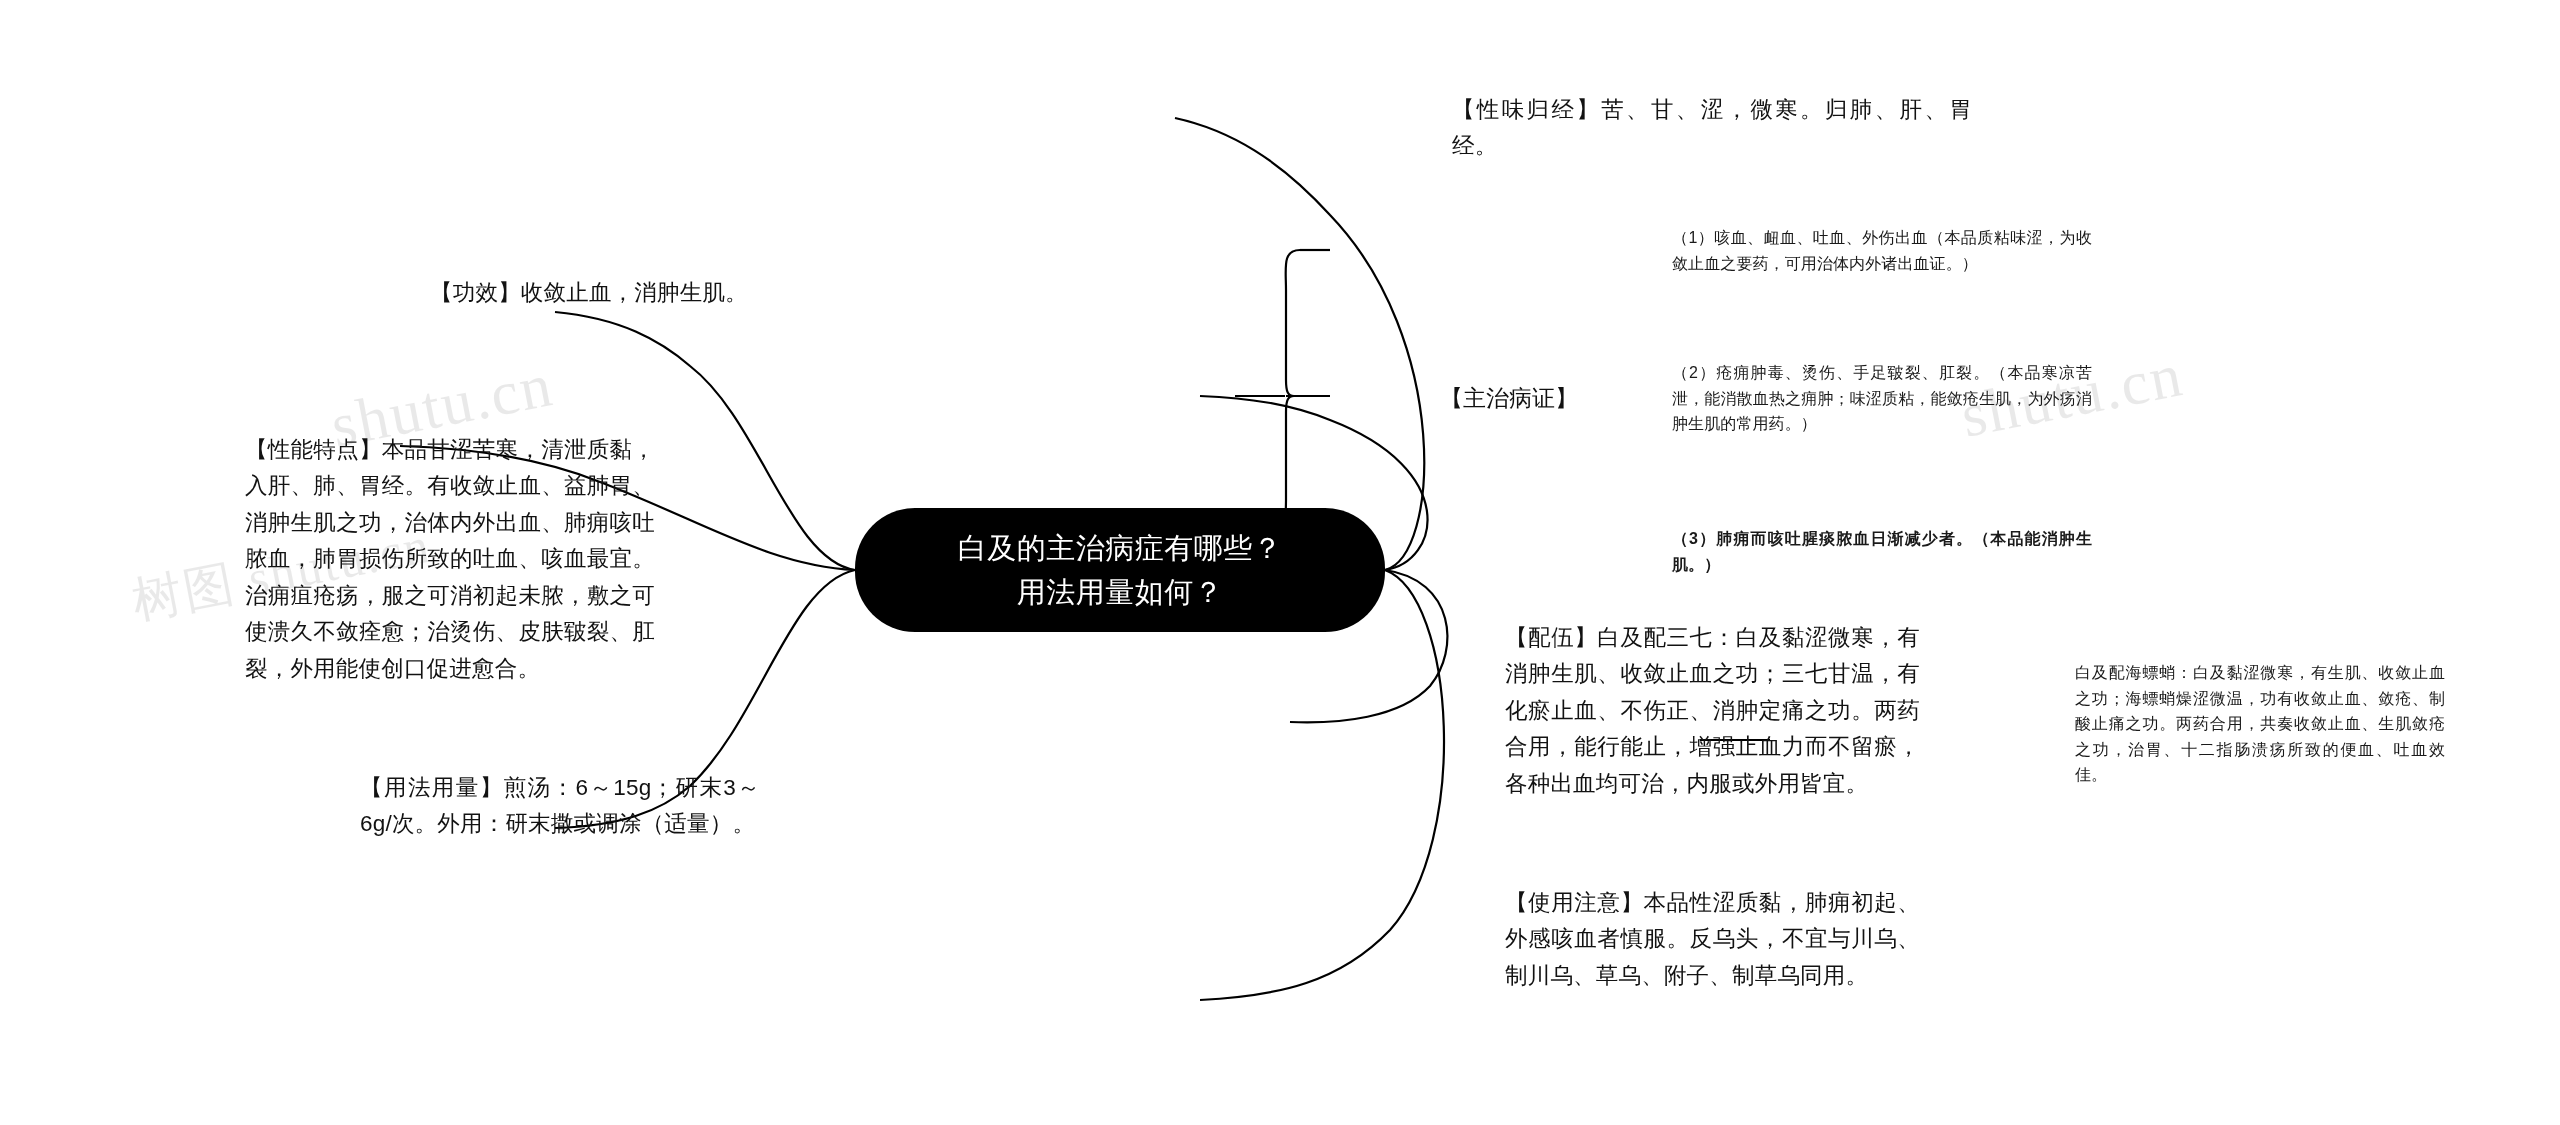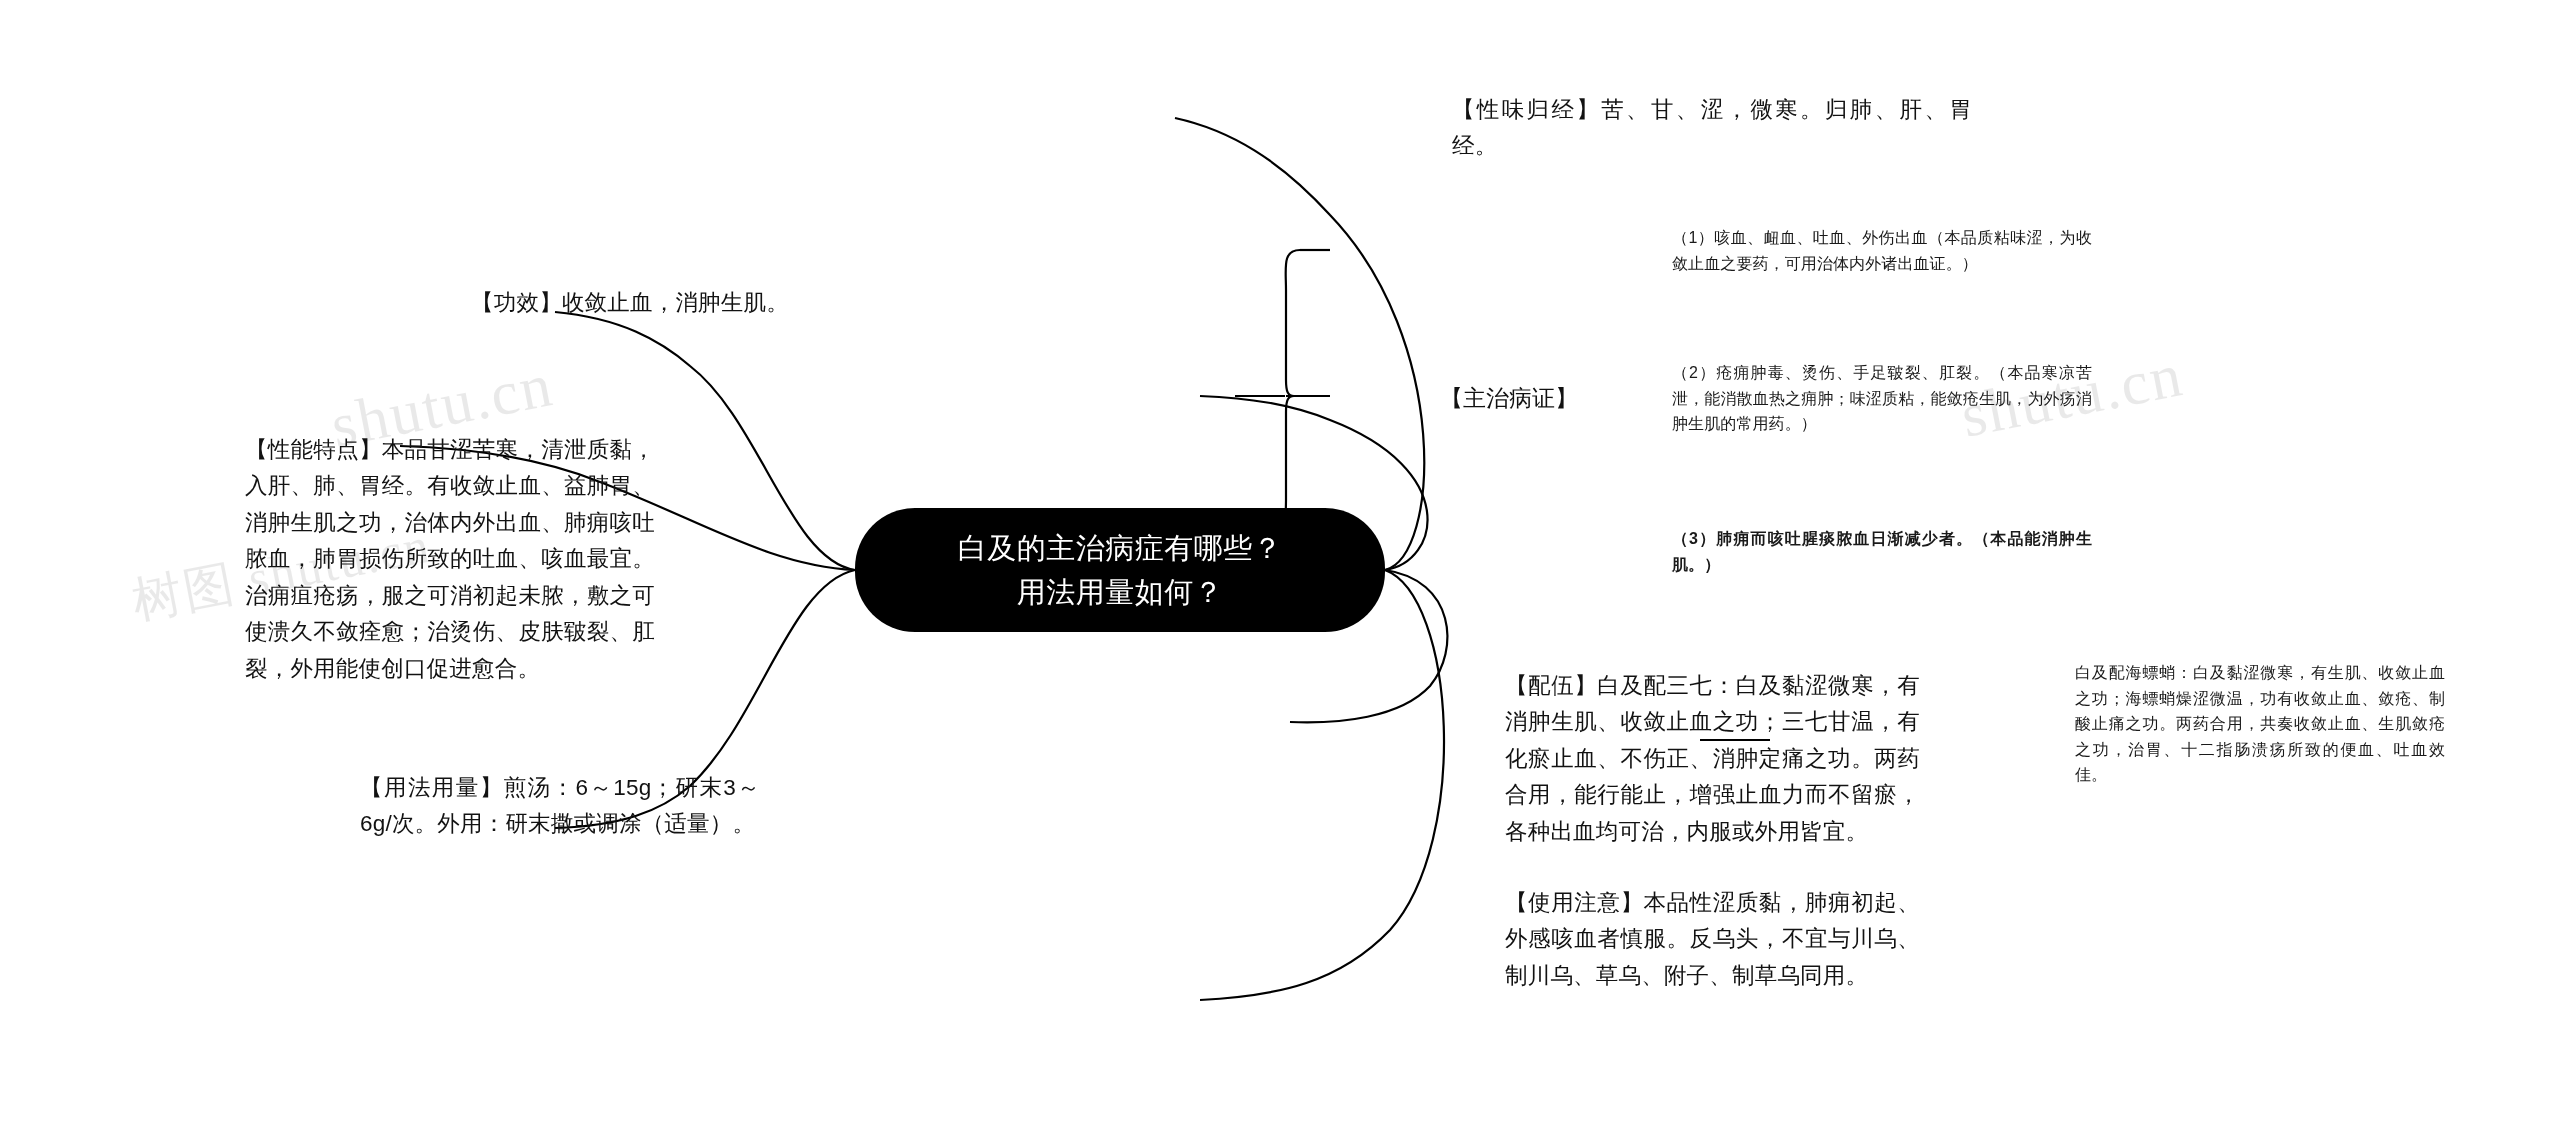--- a/index.html
+++ b/index.html
@@ -110,21 +110,21 @@
     </g>
   </svg>
 
   <div class="node center-node" style="left:855px; top:508px; width:530px; height:124px;">
     <div>
       <div>白及的主治病症有哪些？</div>
       <div>用法用量如何？</div>
     </div>
   </div>
 
-  <div class="node txt" style="left:430px; top:285px; width:400px; text-align:center;">
+  <div class="node txt" style="left:430px; top:275px; width:400px; text-align:left;">
     <span>【功效】收敛止血，消肿生肌。</span>
   </div>
 
   <div class="node txt" style="left:245px; top:388px; width:410px;margin-top:44px;">
     <span>【性能特点】本品甘涩苦寒，清泄质黏，入肝、肺、胃经。有收敛止血、益肺胃、消肿生肌之功，治体内外出血、肺痈咳吐脓血，肺胃损伤所致的吐血、咳血最宜。治痈疽疮疡，服之可消初起未脓，敷之可使溃久不敛痊愈；治烫伤、皮肤皲裂、肛裂，外用能使创口促进愈合。</span>
   </div>
 
   <div class="node txt" style="left:360px; top:770px; width:400px;">
     <span>【用法用量】煎汤：6～15g；研末3～6g/次。外用：研末撒或调涂（适量）。</span>
   </div>
@@ -142,21 +142,21 @@
   </div>
 
   <div class="node small" style="left:1672px; top:360px; width:420px;">
     <span>（2）疮痈肿毒、烫伤、手足皲裂、肛裂。（本品寒凉苦泄，能消散血热之痈肿；味涩质粘，能敛疮生肌，为外疡消肿生肌的常用药。）</span>
   </div>
 
   <div class="node small" style="left:1672px; top:526px; width:420px;font-weight:bold;">
     <span>（3）肺痈而咳吐腥痰脓血日渐减少者。（本品能消肿生肌。）</span>
   </div>
 
-  <div class="node txt" style="left:1505px; top:620px; width:415px;margin-top:48px;">
+  <div class="node txt" style="left:1505px; top:620px; width:415px;">
     <span>【配伍】白及配三七：白及黏涩微寒，有消肿生肌、收敛止血之功；三七甘温，有化瘀止血、不伤正、消肿定痛之功。两药合用，能行能止，增强止血力而不留瘀，各种出血均可治，内服或外用皆宜。</span>
   </div>
 
   <div class="node small" style="left:2075px; top:660px; width:370px;">
     <span>白及配海螵蛸：白及黏涩微寒，有生肌、收敛止血之功；海螵蛸燥涩微温，功有收敛止血、敛疮、制酸止痛之功。两药合用，共奏收敛止血、生肌敛疮之功，治胃、十二指肠溃疡所致的便血、吐血效佳。</span>
   </div>
 
   <div class="node txt" style="left:1505px; top:885px; width:415px;">
     <span>【使用注意】本品性涩质黏，肺痈初起、外感咳血者慎服。反乌头，不宜与川乌、制川乌、草乌、附子、制草乌同用。</span>
   </div>

